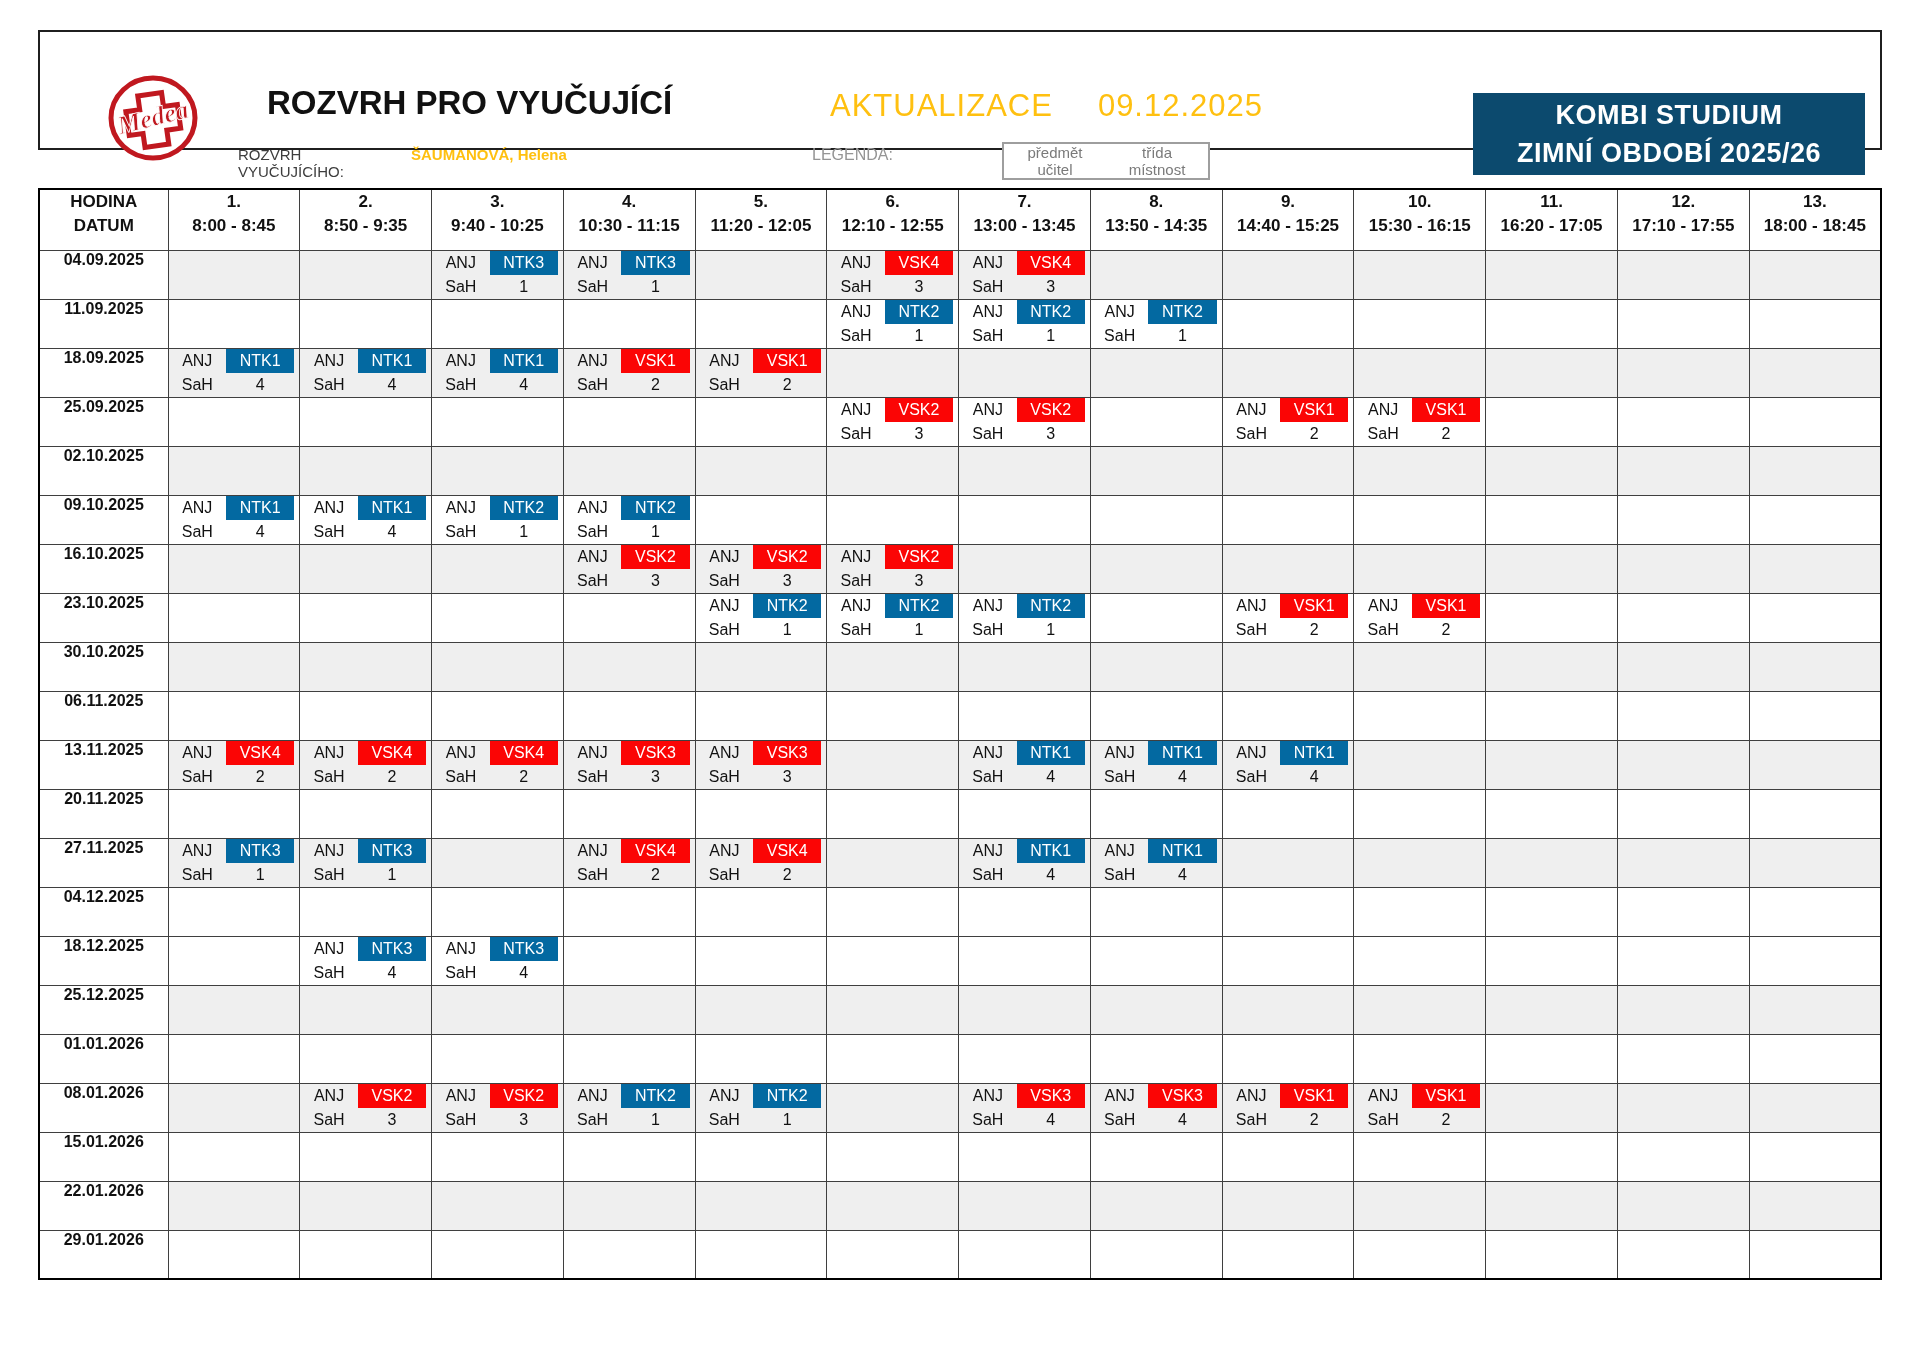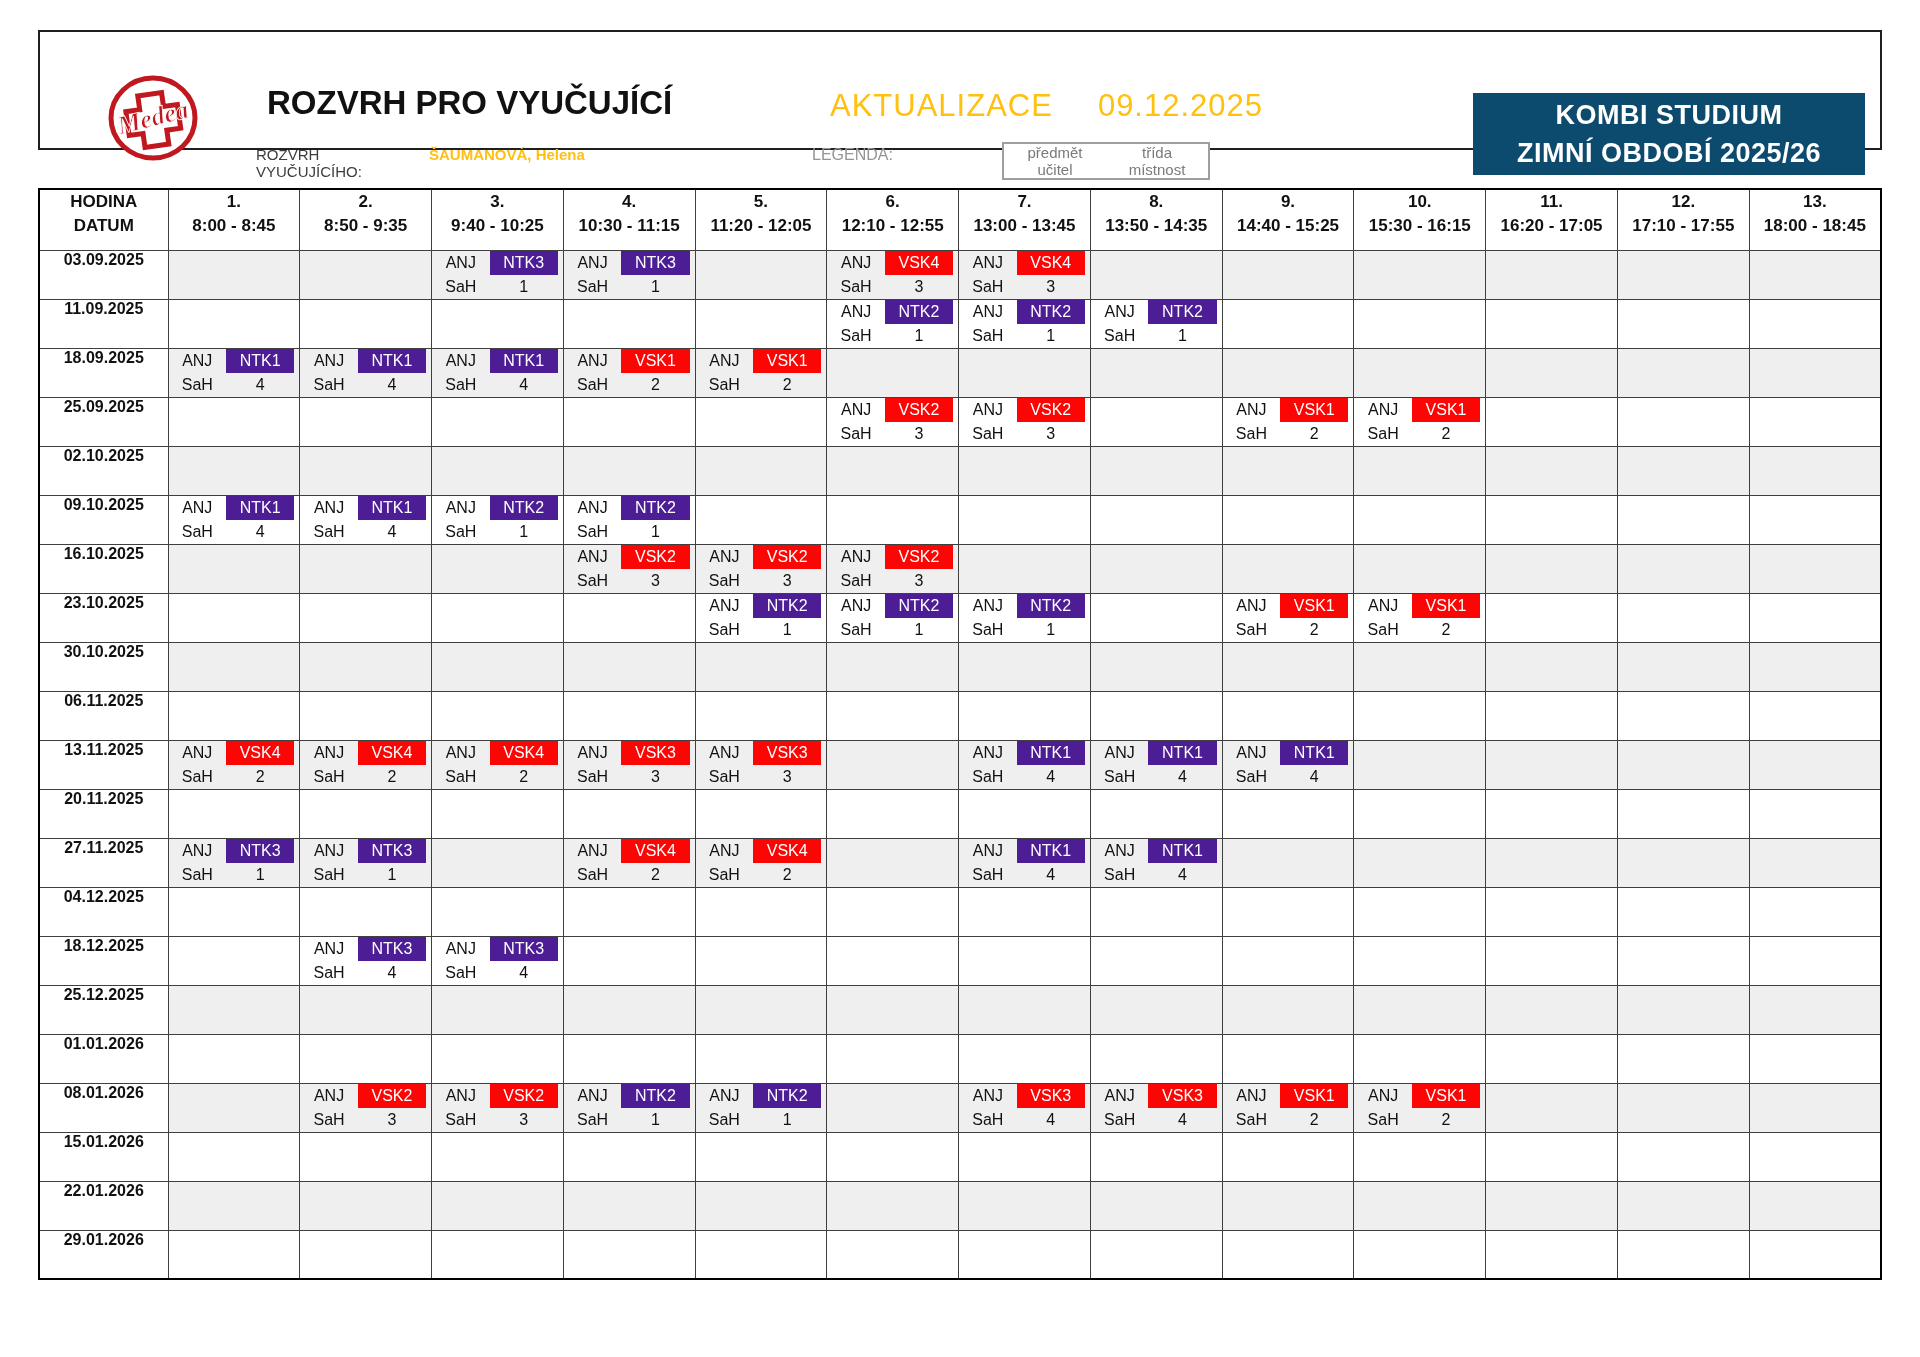--- a/index.html
+++ b/index.html
@@ -15,21 +15,21 @@
     border:2px solid #1f1f1f; background:#fff;
   }
   .logo {
     position:absolute; left:66px; top:40px; width:94px; height:92px;
   }
   .main-title {
     position:absolute; left:227px; top:52px;
     font-size:33px; font-weight:800; letter-spacing:0px; color:#111;
   }
   .teacher-grid {
-    position:absolute; left:216px; top:114px; display:grid;
+    position:absolute; left:198px; top:114px; display:grid;
     grid-template-columns:165px auto; column-gap:2px; row-gap:1px;
     font-size:15px; line-height:17px;gap:8px;
   }
   .lbl { color:#3d3d3d; font-weight:500; }
   .teacher-name { color:#FFC010; font-weight:700; }
   .abbr-val { color:#595959; font-weight:700; }
 
   .update-line {
     position:absolute; left:790px; top:56px; display:flex; gap:45px;
     font-size:31px; color:#FFC010; font-weight:500; letter-spacing:1px;
@@ -69,21 +69,21 @@
   td.cell { background:#fff; }
 
   .lesson { width:100%; }
   .l1 { display:flex; height:24px; align-items:stretch; }
   .l2 { display:flex; height:22px; align-items:center; margin-top:1px; }
   .subj, .tch { flex:0 0 44%; text-align:center; font-size:16px; color:#111; align-self:center; }
   .badge {
     flex:1 1 auto; margin-right:5px; text-align:center; color:#fff;
     font-size:16px; line-height:24px; font-weight:400;
   }
-  .badge.green { background:#4c1d95; }
+  .badge.green { background:#0369a1; }
   .badge.red   { background:#FB0505; }
   .room { flex:1 1 auto; margin-right:5px; text-align:center; font-size:16px; color:#111; }
 </style>
 </head>
 <body>
 
 <div class="header-box">
 
   <div class="logo">
     <svg width="94" height="92" viewBox="0 0 94 92">
@@ -192,21 +192,21 @@
         <td class="phead">
           <div class="pnum">12.</div>
           <div class="ptime">17:10 - 17:55</div>
         </td>
         <td class="phead">
           <div class="pnum">13.</div>
           <div class="ptime">18:00 - 18:45</div>
         </td>
       </tr>
       <tr class="data alt">
-        <td class="date">03.09.2025</td>
+        <td class="date">04.09.2025</td>
         <td class="cell"></td>
         <td class="cell"></td>
         <td class="cell">
           <div class="lesson">
             <div class="l1">
               <span class="subj">ANJ</span>
               <span class="badge green">NTK3</span>
             </div>
             <div class="l2">
               <span class="tch">SaH</span>

